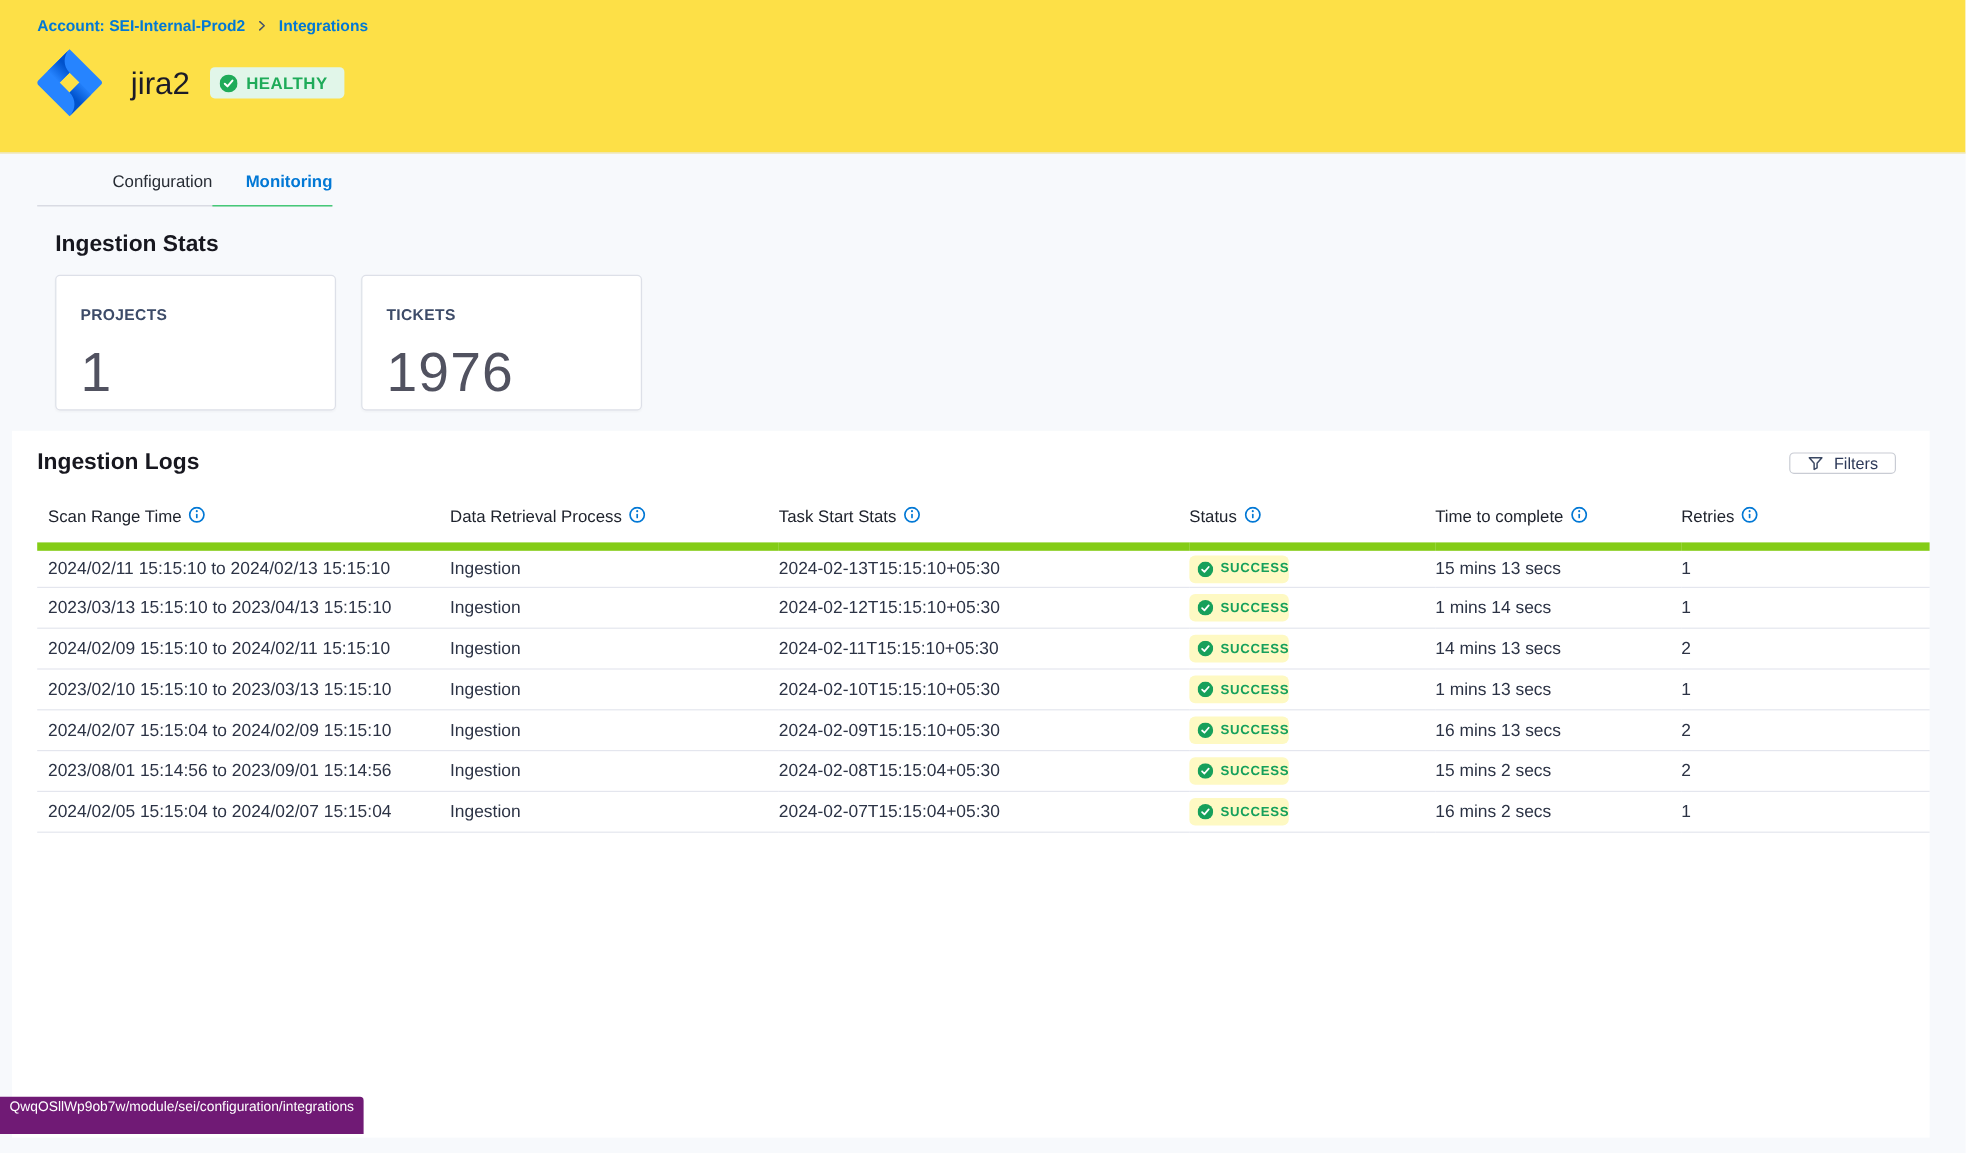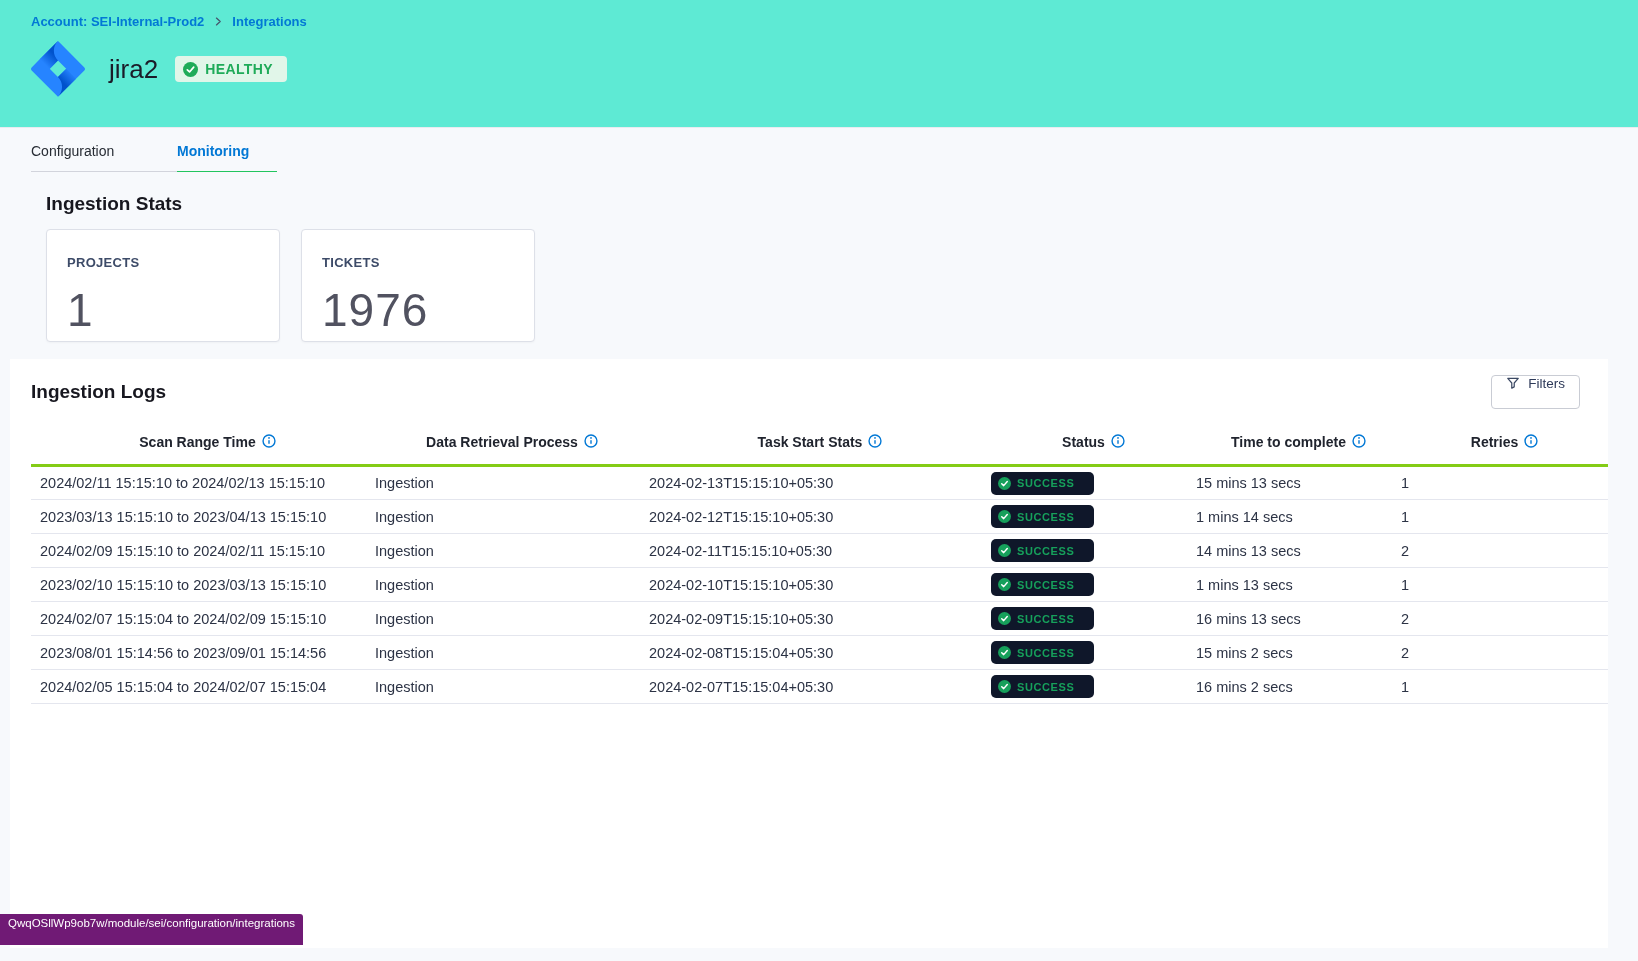--- a/index.html
+++ b/index.html
@@ -7,21 +7,21 @@
   body {
     font-family:"Liberation Sans","DejaVu Sans",sans-serif;
     background:#f7f9fc;
     position:relative;
     overflow:hidden;
     color:#2c3345;
   }
 
   
   .top-header {
-    background:#5eead4;
+    background:#fde047;
     height:128px;
     padding:14px 31px 0 31px;
     border-bottom:1px solid #e9ebf0;
   }
   .breadcrumb { display:flex; align-items:center; gap:9px; font-size:13px; font-weight:bold; }
   .breadcrumb a { color:#0278d5; text-decoration:none; cursor:pointer; }
   .crumb-sep { display:inline-flex; align-items:center; }
 
   .title-row { display:flex; align-items:center; margin-top:11px; }
   .jira-logo { width:56px; height:58px; flex:0 0 auto; }
@@ -33,21 +33,21 @@
     border-radius:4px; padding:5px 14px 5px 8px; margin-left:17px;
   }
 
   
   .tabs {
     display:inline-flex;
     margin-left:31px;
     border-bottom:1px solid #d2d4dc;
   }
   .tab {
-    text-align:left; font-size:14px; cursor:pointer;
+    text-align:right; font-size:14px; cursor:pointer;
     padding:15px 0 12px; color:#272c34;
     margin-bottom:-1px;
   }
   .tab.configuration { width:146px; }
   .tab.monitoring { width:100px; font-weight:bold; color:#0278d5; border-bottom:1px solid #22c55e; }
 
   
   .stats-section { padding:0 46px; }
   .section-title { font-size:19px; font-weight:bold; color:#17171f; }
   .stats-section .section-title { margin-top:21px; }
@@ -64,53 +64,53 @@
   .logs-panel {
     background:#fff;
     margin:17px 30px 0 10px;
     height:589px;
   }
   .logs-header {
     display:flex; justify-content:space-between; align-items:center;
     padding:16px 28px 0 21px;
   }
   .filters-button {
-    display:inline-flex; gap:8px;
-    height:34px; padding:0 14px;
+    display:inline-flex; align-items:center; gap:8px;
+    height:18px; padding:0 14px;
     background:#fff; border:1px solid #c9ccd4; border-radius:4px;
     font-size:13.5px; color:#2e3a59; cursor:pointer;
     font-family:inherit;
   }
 
   table.logs-table {
     margin:12px 0 0 21px;
     width:1577px;
     border-collapse:collapse;
     table-layout:fixed;
   }
   .logs-table th {
-    text-align:center; font-size:14px; font-weight:bold; color:#20242e;
-    padding:12px 0 14px; border-bottom:3px solid #84cc16;
+    text-align:left; font-size:14px; font-weight:normal; color:#20242e;
+    padding:12px 0 14px; border-bottom:7px solid #84cc16;
     white-space:nowrap;
   }
   .logs-table th:first-child, .logs-table td:first-child { padding-left:9px; }
   .logs-table td {
     font-size:14.5px; color:#2c3345;
     height:34px; padding:0;
     border-bottom:1px solid #e4e6ee;
     white-space:nowrap; overflow:hidden;
   }
   .th-inner { display:inline-flex; align-items:center; gap:6px; }
   .info-icon { display:inline-block; cursor:pointer; position:relative; top:1px; }
 
   .status-badge {
     display:inline-flex; align-items:center; gap:6px;
-    background:#0f172a; color:#16a05b;
+    background:#fef9c3; color:#16a05b;
     font-size:11px; font-weight:bold; letter-spacing:.6px;
-    border-radius:5px; padding:5px 20px 5px 7px;
+    border-radius:5px; padding:5px 0 5px 7px;
   }
 
   
   .status-tooltip {
     position:absolute; left:0; bottom:16px;
     background:#701a75; color:#fff;
     font-size:11.5px; padding:3px 8px 16px;
     border-top-right-radius:3px;
     max-width:600px; white-space:nowrap;
   }

